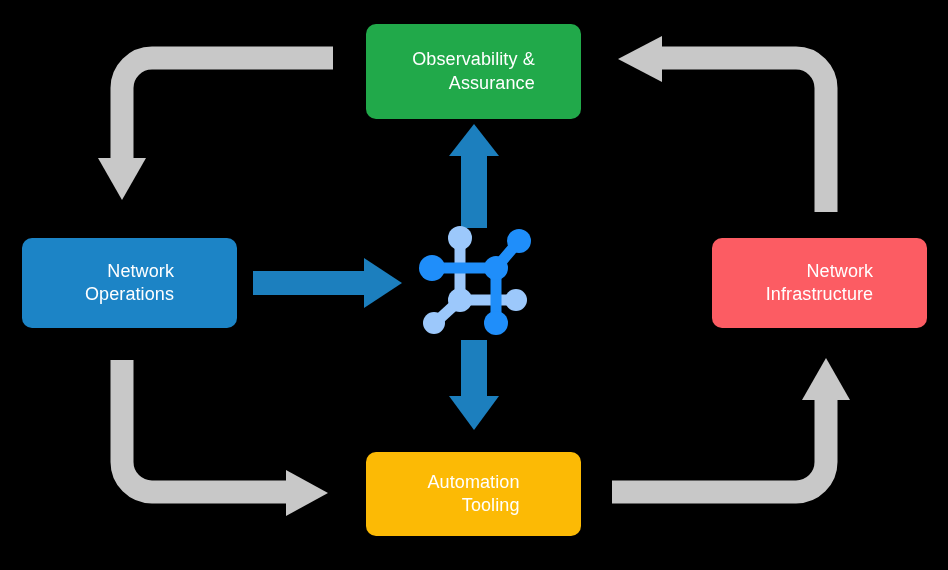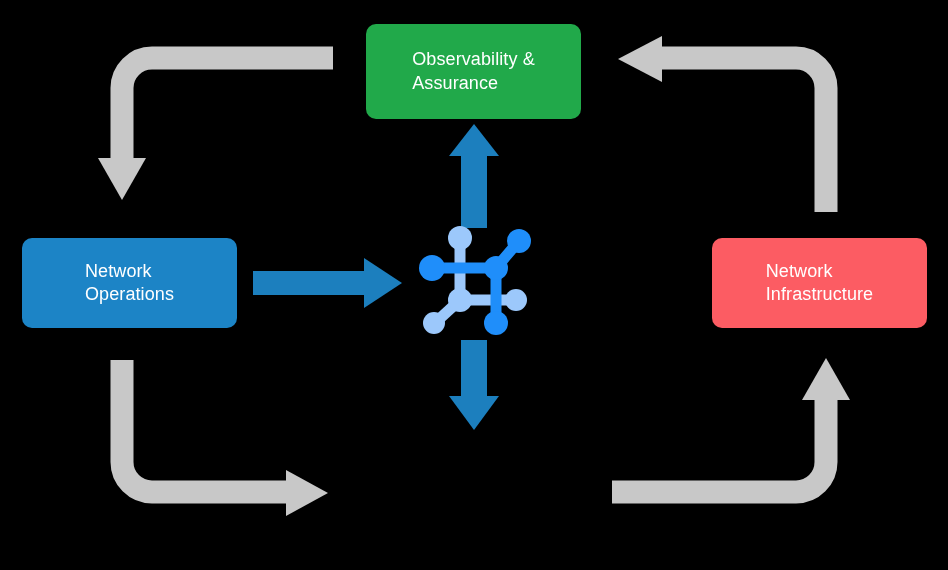--- a/index.html
+++ b/index.html
@@ -10,21 +10,21 @@
     position:relative; overflow:hidden;
   }
   #stage{ position:absolute; inset:0; width:948px; height:570px; }
   #svg-layer{ position:absolute; left:0; top:0; width:948px; height:570px; }
 
   .node-box{
     position:absolute;
     display:flex; align-items:center; justify-content:center;
     border-radius:10px;
     color:#ffffff;
-    text-align:left;
+    text-align:right;
     line-height:1.28;
     font-size:18px;
     letter-spacing:0.1px;
     white-space:pre-line;
     padding:6px 10px;
     z-index:4;
   }
   #box-observability{ left:366px; top:24px;  width:215px; height:95px;  background:#21a94a; }
   #box-operations  { left:22px;  top:238px; width:215px; height:90px;  background:#1c84c6; }
   #box-infrastructure{ left:712px; top:238px; width:215px; height:90px; background:#fc5c63; }
@@ -111,14 +111,16 @@
 
   <div class="node-box" id="box-observability">Observability &amp;
 Assurance</div>
 
   <div class="node-box" id="box-operations">Network
 Operations</div>
 
   <div class="node-box" id="box-infrastructure">Network
 Infrastructure</div>
 
+  <div class="node-box" id="box-automation">Automation
+Tooling</div>
 
 </div>
 
 </body></html>

